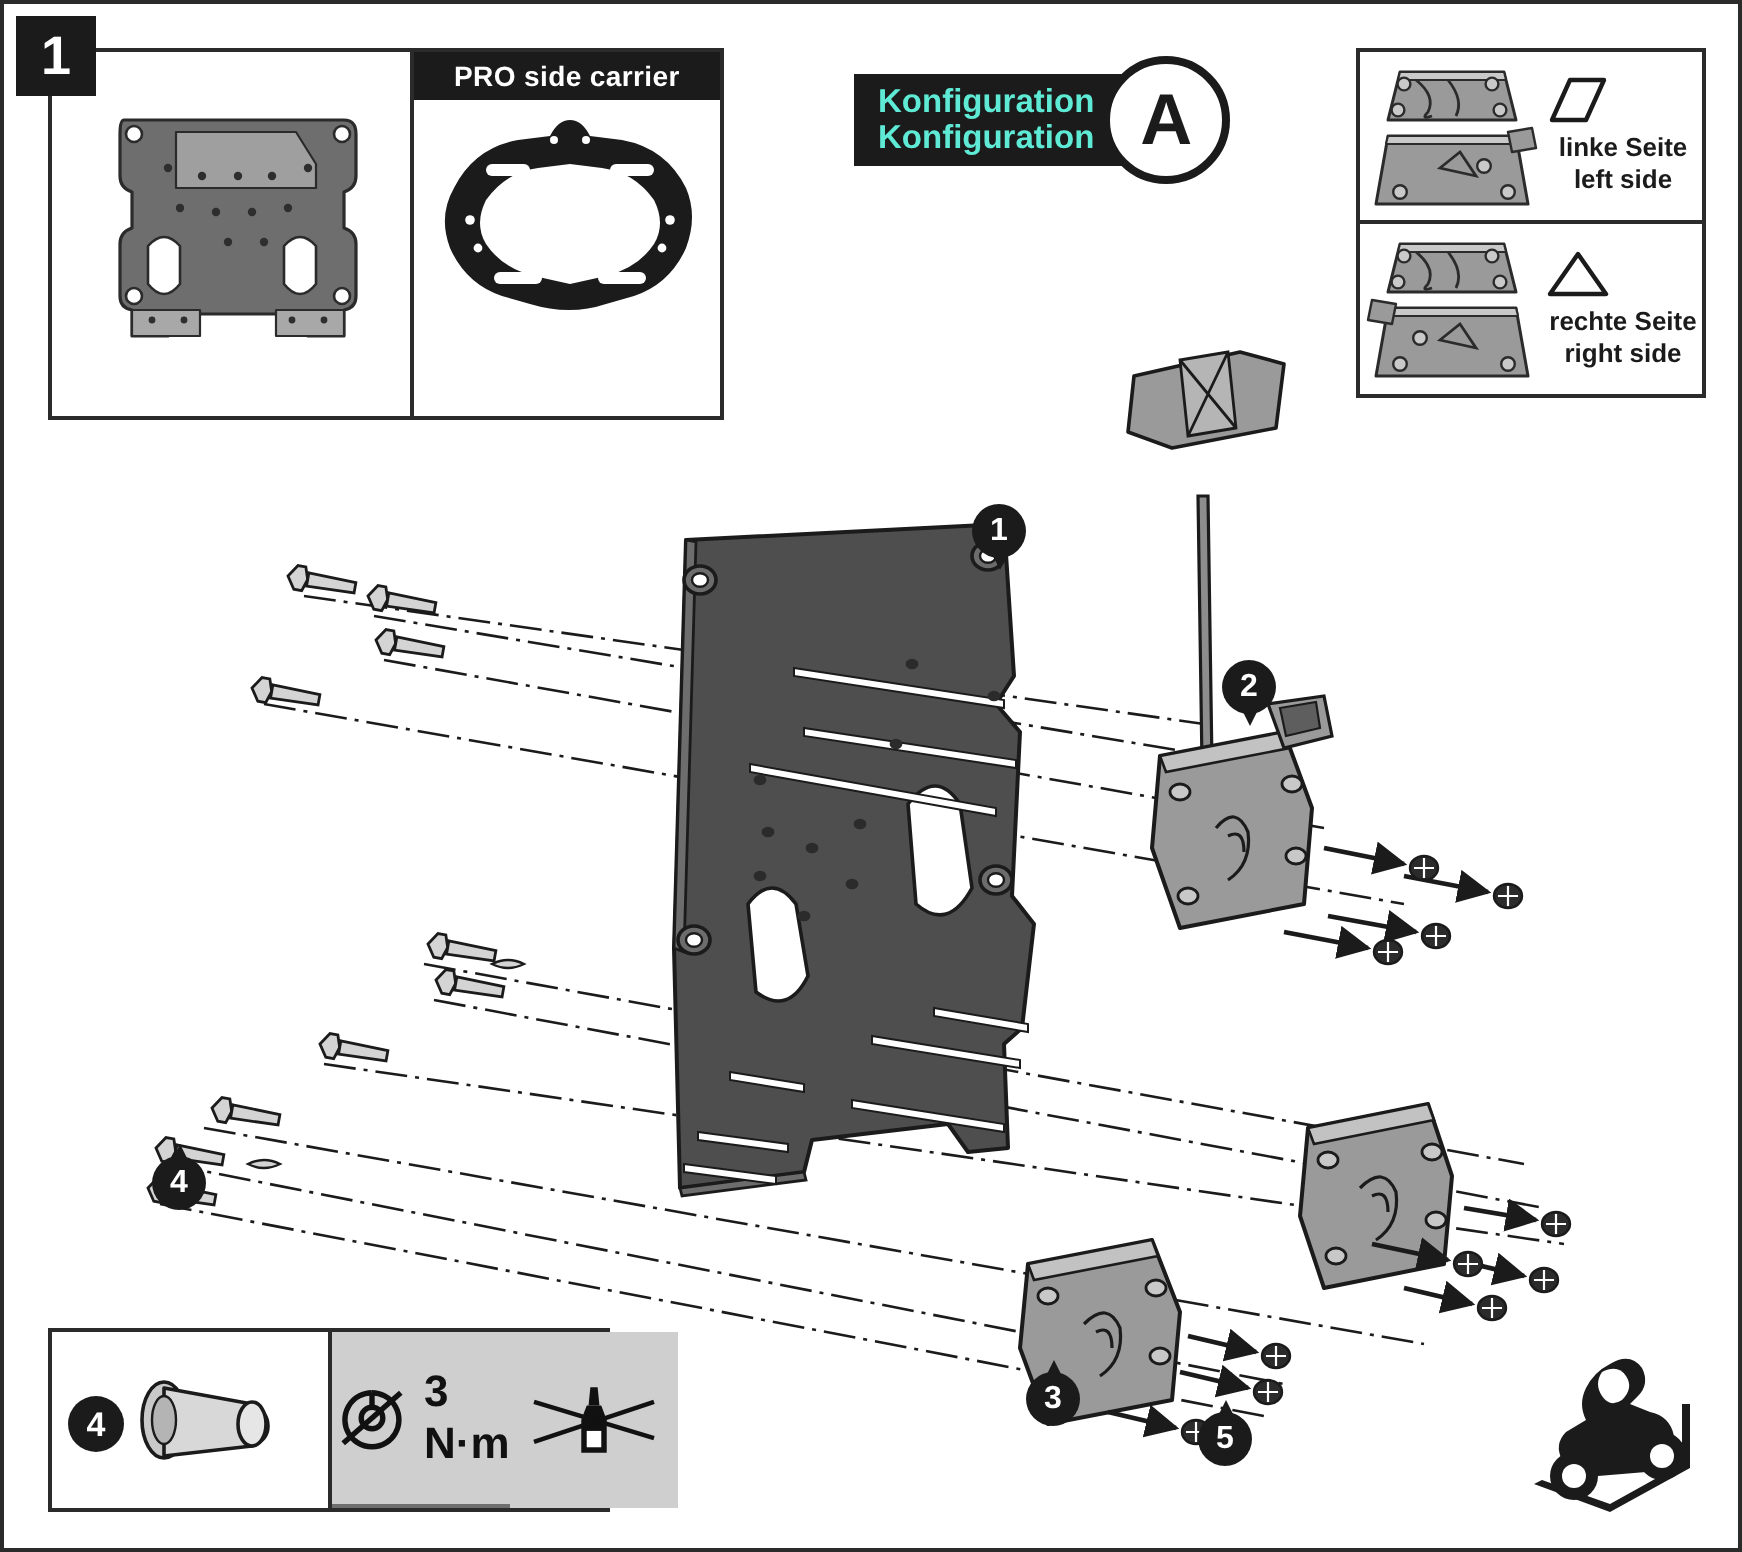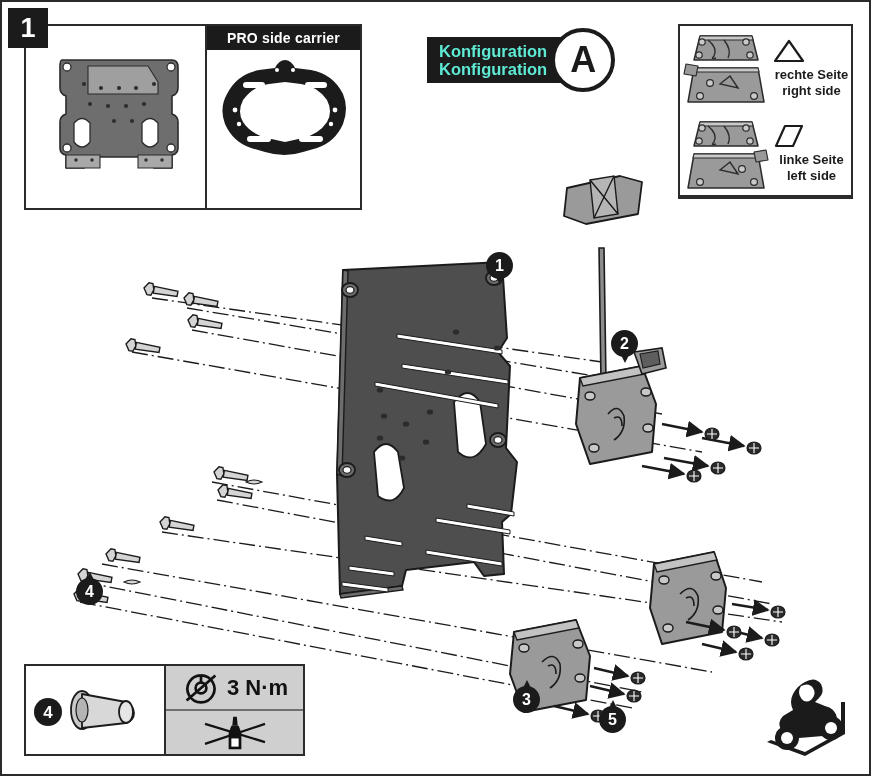--- a/index.html
+++ b/index.html
@@ -119,21 +119,21 @@
     position: absolute; left: 22px; top: 662px;
     width: 281px; height: 92px;
     border: 2px solid #2b2b2b; background: #fff;
     display: flex;
   }
   .torque-left {
     width: 140px; height: 100%;
     border-right: 2px solid #2b2b2b;
     position: relative;
   }
-  .torque-right { flex: 1; display: flex; flex-direction: column; }
+  .torque-right { flex: 1; display: flex; flex-direction: row; }
   .torque-cell {
     flex: 1; background: #cfcfcf; position: relative;
     display: flex; align-items: center; justify-content: center;
   }
   .torque-cell.top { border-bottom: 2px solid #6f6f6f; }
   .torque-value {
     font-size: 22px; font-weight: bold; color: #111; margin-left: 6px;
   }
 
   .moto-icon {
@@ -230,20 +230,57 @@
       <div>Konfiguration</div>
       <div>Konfiguration</div>
     </div>
     <div class="config-circle">
       <span>A</span>
     </div>
   </div>
 
   <div class="legend">
 
+    <div class="legend-row top">
+      <div class="legend-art">
+        <svg viewBox="0 0 92 86" width="92" height="86">
+          <g stroke="#2b2b2b" stroke-width="1.5" stroke-linejoin="round">
+            <path d="M20 10 L72 10 L78 34 L14 34 Z" fill="#9a9a9a"></path>
+            <path d="M20 10 L72 10 L73 14 L19 14 Z" fill="#c9c9c9" stroke-width="1"></path>
+            <path d="M14 42 L78 42 L84 76 L8 76 Z" fill="#9a9a9a"></path>
+            <path d="M14 42 L78 42 L79 46 L13 46 Z" fill="#c9c9c9" stroke-width="1"></path>
+            <path d="M74 40 L86 38 L88 48 L76 50 Z" fill="#9a9a9a" stroke-width="1.2"></path>
+          </g>
+          <g fill="none" stroke="#2b2b2b" stroke-width="1.4">
+            <path d="M28 14 Q38 22 34 30 Q30 34 36 32"></path>
+            <path d="M44 14 Q52 24 48 32"></path>
+            <path d="M40 58 L50 50 L58 62 Z"></path>
+          </g>
+          <g fill="#c9c9c9" stroke="#2b2b2b" stroke-width="1.2">
+            <circle cx="22" cy="16" r="3.2"></circle>
+              <circle cx="66" cy="16" r="3.2"></circle>
+            <circle cx="19" cy="29" r="3.2"></circle>
+              <circle cx="70" cy="29" r="3.2"></circle>
+            <circle cx="20" cy="70" r="3.4"></circle>
+              <circle cx="74" cy="70" r="3.4"></circle>
+            <circle cx="62" cy="57" r="3.4"></circle>
+          </g>
+        </svg>
+      </div>
+      <div class="legend-text">
+        <div class="legend-sym">
+          <svg viewBox="0 0 34 26" width="34" height="26">
+            <path d="M13 3 L30 3 L21 23 L4 23 Z" fill="#fff" stroke="#1b1b1b" stroke-width="2.2" stroke-linejoin="round"></path>
+          </svg>
+        </div>
+        <div>linke Seite</div>
+        <div>left side</div>
+      </div>
+    </div>
+
     <div class="legend-row">
       <div class="legend-art">
         <svg viewBox="0 0 92 86" width="92" height="86">
           <g stroke="#2b2b2b" stroke-width="1.5" stroke-linejoin="round">
             <path d="M20 10 L72 10 L78 34 L14 34 Z" fill="#9a9a9a"></path>
             <path d="M20 10 L72 10 L73 14 L19 14 Z" fill="#c9c9c9" stroke-width="1"></path>
             <path d="M14 42 L78 42 L84 76 L8 76 Z" fill="#9a9a9a"></path>
             <path d="M14 42 L78 42 L79 46 L13 46 Z" fill="#c9c9c9" stroke-width="1"></path>
             <path d="M6 38 L18 40 L16 50 L4 48 Z" fill="#9a9a9a" stroke-width="1.2"></path>
           </g>
@@ -264,57 +301,20 @@
         </svg>
       </div>
       <div class="legend-text">
         <div class="legend-sym">
           <svg viewBox="0 0 34 26" width="34" height="26">
             <path d="M17 3 L31 23 L3 23 Z" fill="#fff" stroke="#1b1b1b" stroke-width="2.2" stroke-linejoin="round"></path>
           </svg>
         </div>
         <div>rechte Seite</div>
         <div>right side</div>
-      </div>
-    </div>
-
-    <div class="legend-row top">
-      <div class="legend-art">
-        <svg viewBox="0 0 92 86" width="92" height="86">
-          <g stroke="#2b2b2b" stroke-width="1.5" stroke-linejoin="round">
-            <path d="M20 10 L72 10 L78 34 L14 34 Z" fill="#9a9a9a"></path>
-            <path d="M20 10 L72 10 L73 14 L19 14 Z" fill="#c9c9c9" stroke-width="1"></path>
-            <path d="M14 42 L78 42 L84 76 L8 76 Z" fill="#9a9a9a"></path>
-            <path d="M14 42 L78 42 L79 46 L13 46 Z" fill="#c9c9c9" stroke-width="1"></path>
-            <path d="M74 40 L86 38 L88 48 L76 50 Z" fill="#9a9a9a" stroke-width="1.2"></path>
-          </g>
-          <g fill="none" stroke="#2b2b2b" stroke-width="1.4">
-            <path d="M28 14 Q38 22 34 30 Q30 34 36 32"></path>
-            <path d="M44 14 Q52 24 48 32"></path>
-            <path d="M40 58 L50 50 L58 62 Z"></path>
-          </g>
-          <g fill="#c9c9c9" stroke="#2b2b2b" stroke-width="1.2">
-            <circle cx="22" cy="16" r="3.2"></circle>
-              <circle cx="66" cy="16" r="3.2"></circle>
-            <circle cx="19" cy="29" r="3.2"></circle>
-              <circle cx="70" cy="29" r="3.2"></circle>
-            <circle cx="20" cy="70" r="3.4"></circle>
-              <circle cx="74" cy="70" r="3.4"></circle>
-            <circle cx="62" cy="57" r="3.4"></circle>
-          </g>
-        </svg>
-      </div>
-      <div class="legend-text">
-        <div class="legend-sym">
-          <svg viewBox="0 0 34 26" width="34" height="26">
-            <path d="M13 3 L30 3 L21 23 L4 23 Z" fill="#fff" stroke="#1b1b1b" stroke-width="2.2" stroke-linejoin="round"></path>
-          </svg>
-        </div>
-        <div>linke Seite</div>
-        <div>left side</div>
       </div>
     </div>
   </div>
 
   <div class="diagram">
     <svg viewBox="0 0 871 560" width="871" height="560">
 
       <defs>
         <marker id="arrow" viewBox="0 0 10 10" refX="9" refY="5" markerWidth="7" markerHeight="7" orient="auto-start-reverse">
           <path d="M0 0 L10 5 L0 10 z" fill="#1b1b1b"></path>

